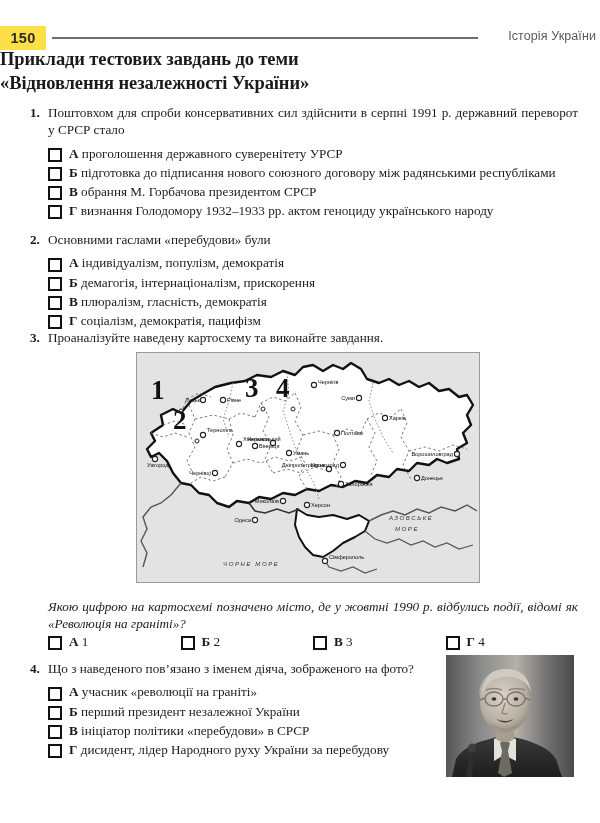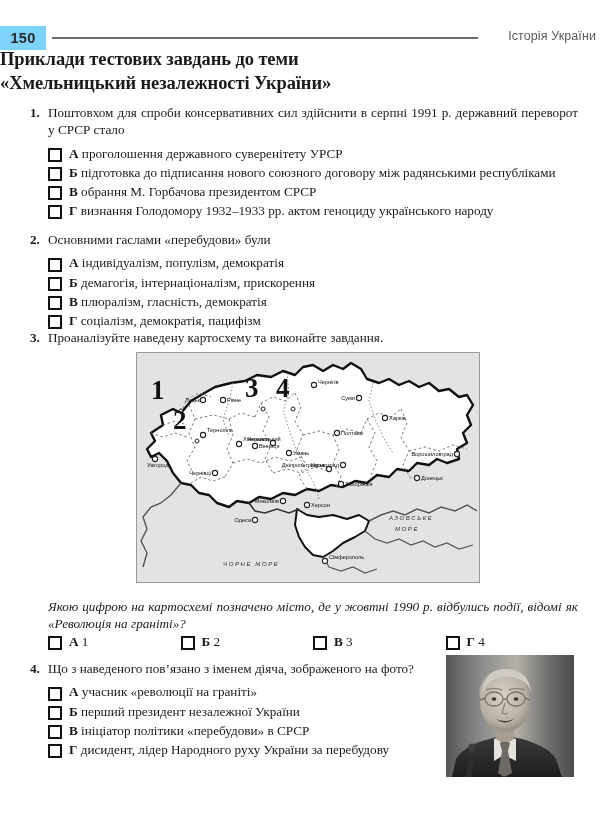--- a/index.html
+++ b/index.html
@@ -23,21 +23,21 @@
     top: 26px;
     width: 600px;
     height: 26px;
   }
   .page-num-box {
     position: absolute;
     left: 0;
     top: 0;
     width: 46px;
     height: 24px;
-    background: #7dd3fc;
+    background: #fde047;
     display: flex;
     align-items: center;
     justify-content: center;
   }
   .page-num {
     font-family: "Liberation Sans", sans-serif;
     font-size: 14.5px;
     font-weight: 700;
     color: #2b2b2b;
     letter-spacing: .3px;
@@ -174,21 +174,21 @@
 <div class="runhead">
   <div class="page-num-box">
     <span class="page-num">150</span>
   </div>
   <div class="runhead-rule"></div>
   <div class="runhead-title">Історія України</div>
 </div>
 
 <div class="doc-title">
   <span class="l1">Приклади тестових завдань до теми</span>
-  <span class="l2">«Хмельницький незалежності України»</span>
+  <span class="l2">«Відновлення незалежності України»</span>
 </div>
 
 <div class="q-block" style="top:104px;">
   <div class="q-head">
     <span class="q-num">1.</span>
     <span class="q-text">Поштовхом для спроби консервативних сил здійснити в серпні 1991 р. державний переворот у СРСР стало</span>
   </div>
   <div class="opts">
     <div class="opt">
       <span class="cbox"></span>

